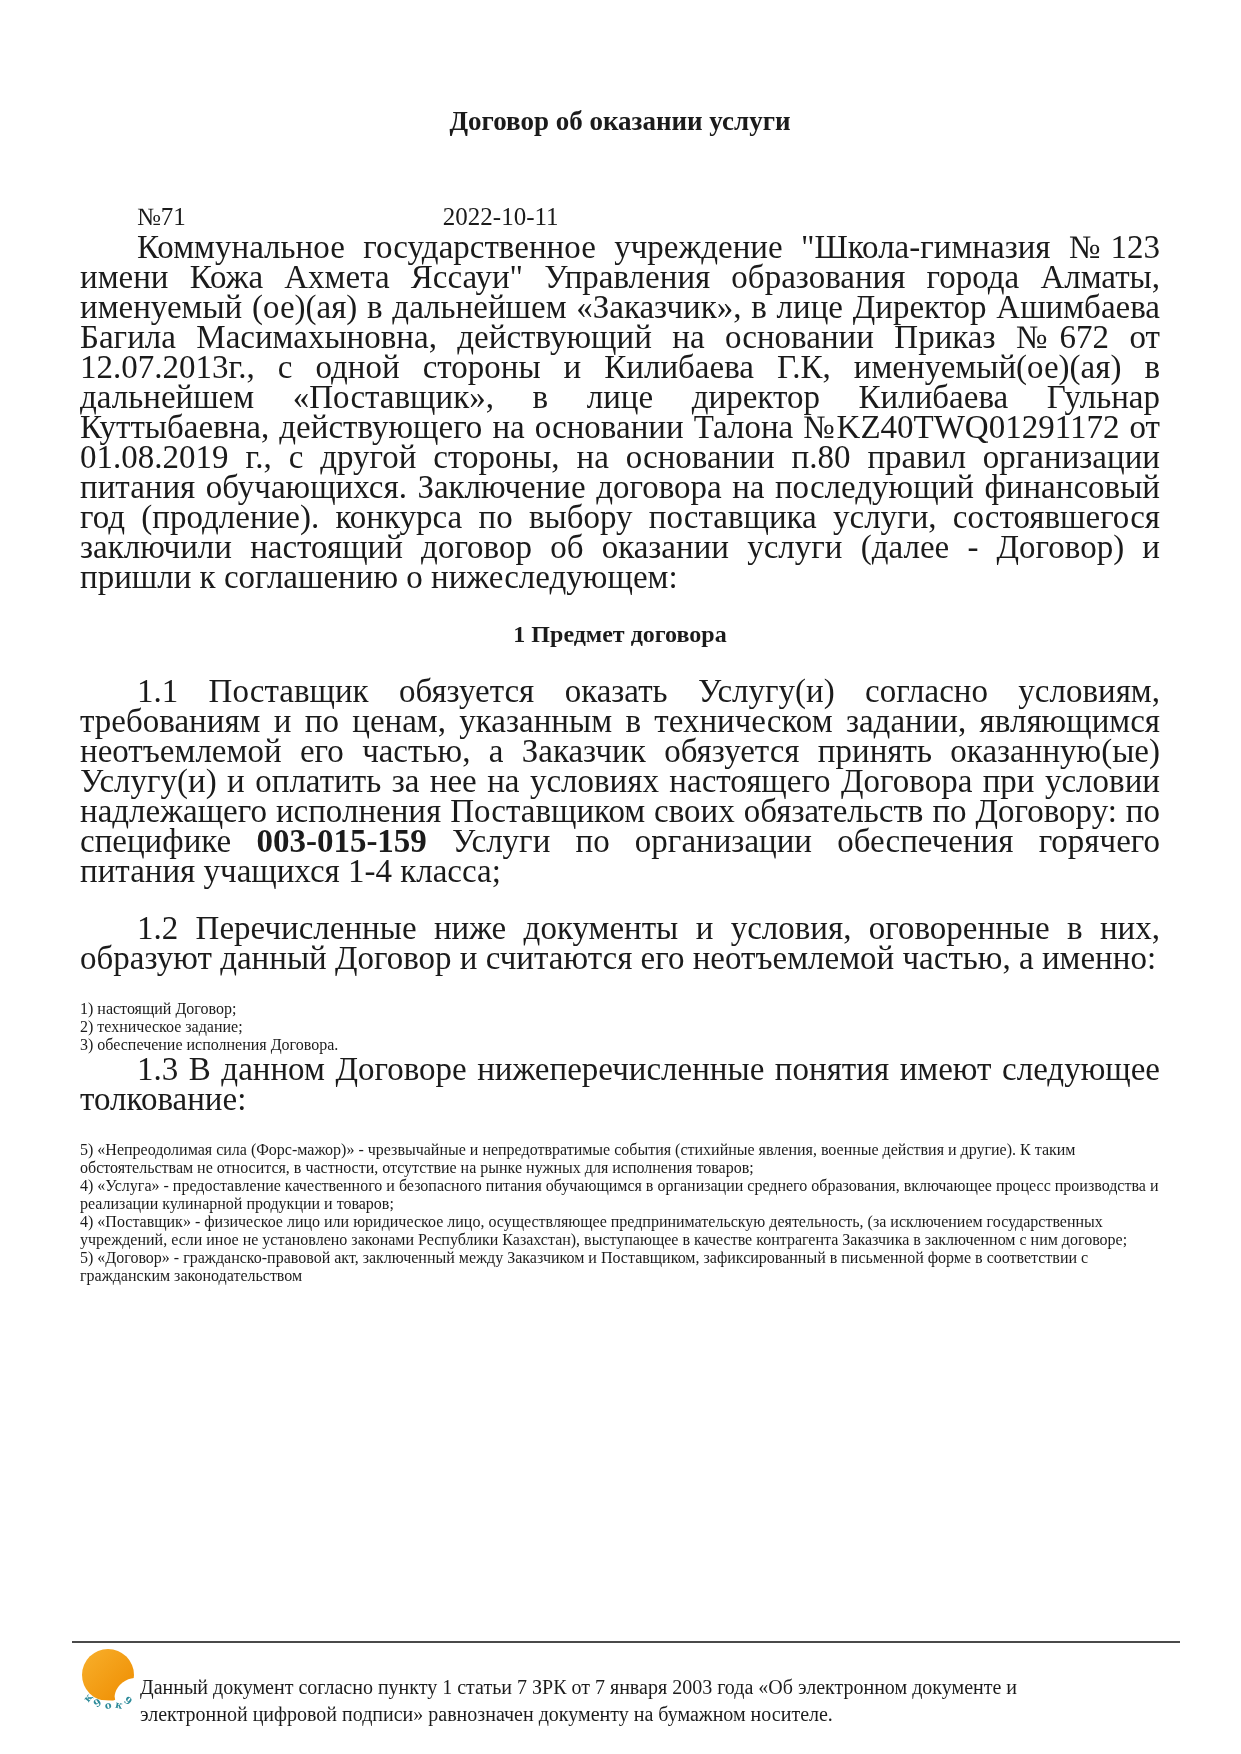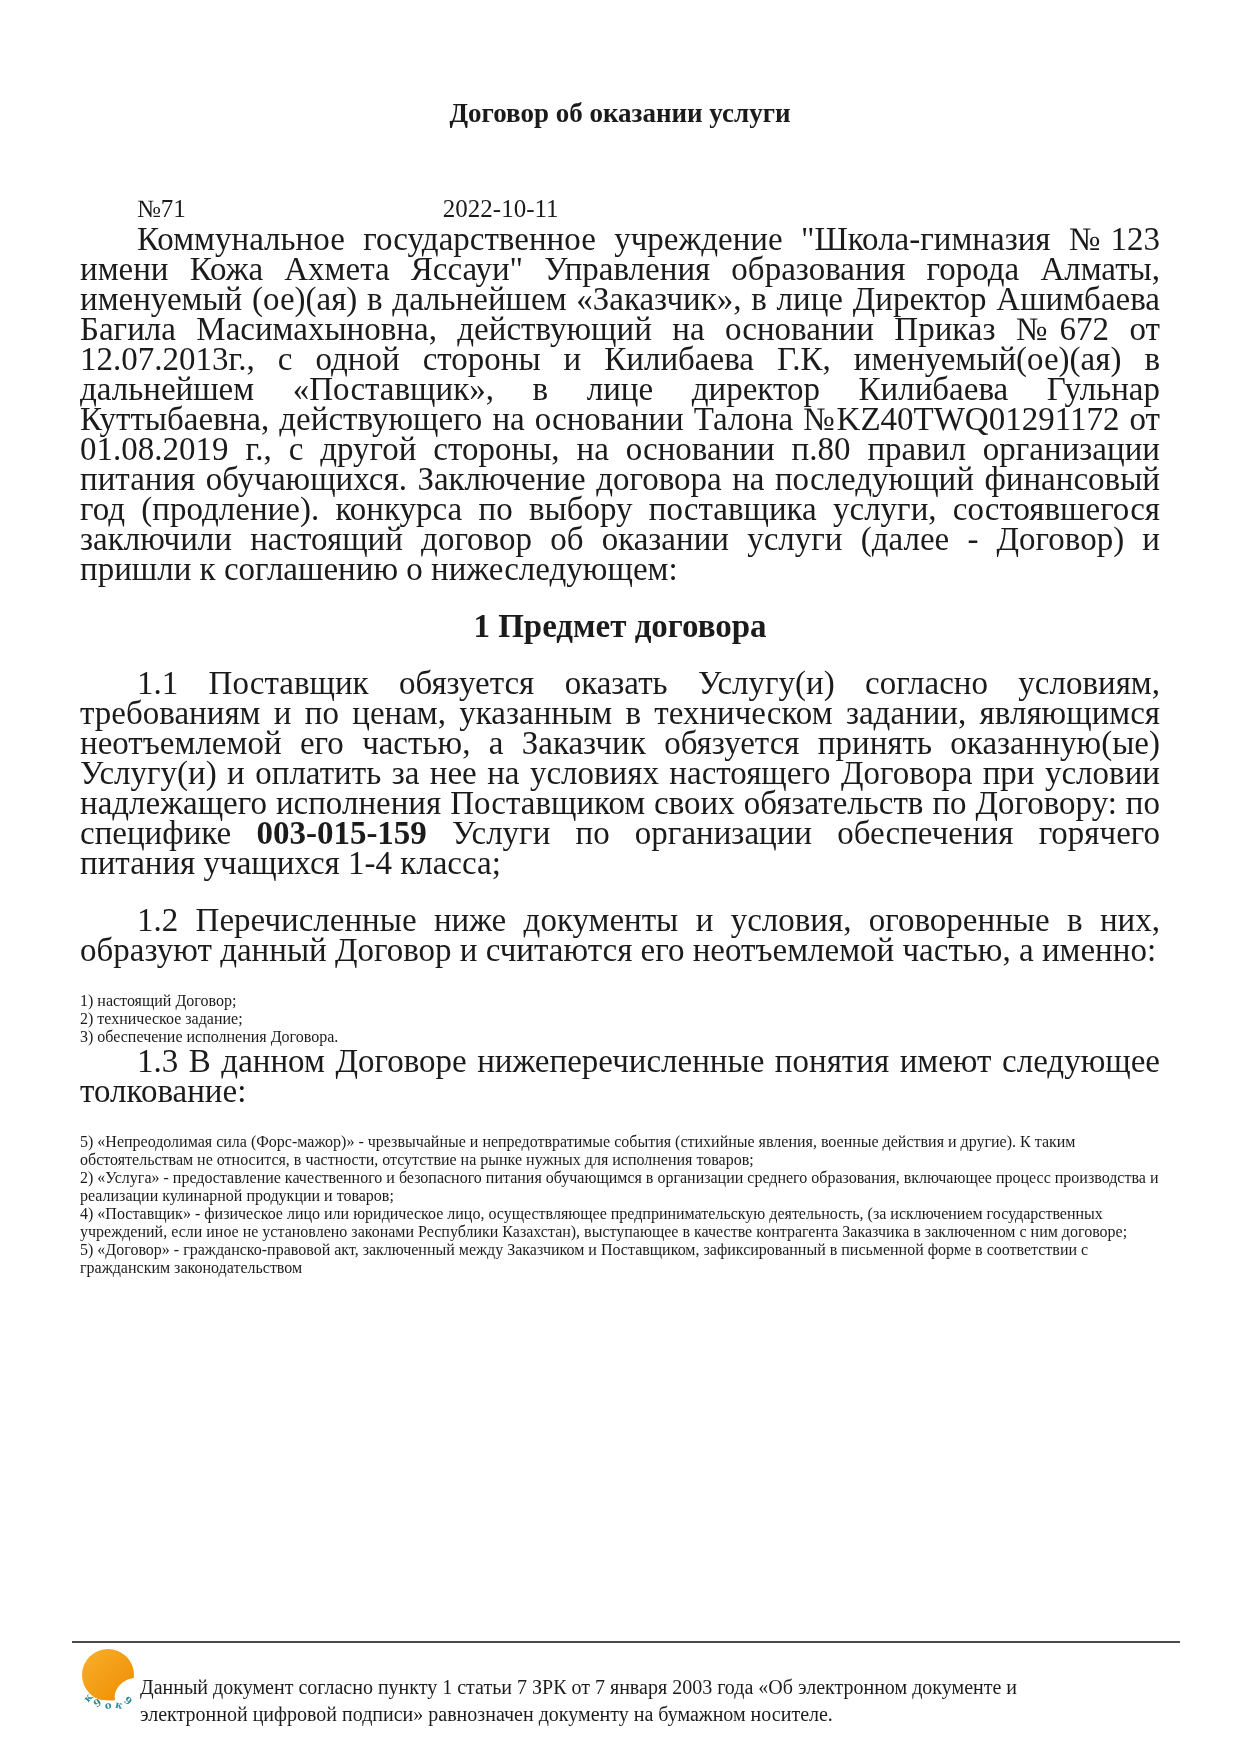--- a/index.html
+++ b/index.html
@@ -12,21 +12,21 @@
     width: 1241px;
     height: 1754px;
     background: #ffffff;
     font-family: "Liberation Serif", "DejaVu Serif", serif;
     color: #1b1b1b;
     overflow: hidden;
   }
   .content {
     position: absolute;
     left: 80px;
-    top: 0;
+    top: 8px;
     width: 1080px;
   }
   .doc-title {
     margin: 96px 0 0 0;
     text-align: center;
     font-size: 27px;
     font-weight: bold;
     line-height: 34px;
   }
   .meta-row {
@@ -39,21 +39,21 @@
   .meta-row .date { margin-left: 257px; }
   p.body-par {
     font-size: 33px;
     line-height: 30px;
     text-align: justify;
     text-indent: 57px;
     margin: 0 0 27px 0;
   }
   .first-par { margin-top: 32px; }
   .section-heading {
-    font-size: 33px;
+    font-size: 24px;
     line-height: 30px;
     font-weight: bold;
     text-align: center;
     margin: 12px 0 27px 0;
   }
   .bold { font-weight: bold; }
   ul.plain-list {
     list-style: none;
     margin: 0;
     padding: 0;
@@ -116,21 +116,21 @@
     <ul class="plain-list">
       <li class="body-par">1) настоящий Договор;</li>
       <li class="body-par">2) техническое задание;</li>
       <li class="body-par">3) обеспечение исполнения Договора.</li>
     </ul>
 
     <p class="body-par">1.3 В данном Договоре нижеперечисленные понятия имеют следующее толкование:</p>
 
     <ul class="plain-list">
       <li class="body-par">5) «Непреодолимая сила (Форс-мажор)» - чрезвычайные и непредотвратимые события (стихийные явления, военные действия и другие). К таким обстоятельствам не относится, в частности, отсутствие на рынке нужных для исполнения товаров;</li>
-      <li class="body-par">2) «Услуга» - предоставление качественного и безопасного питания обучающимся в организации среднего образования, включающее процесс производства и реализации кулинарной продукции и товаров;</li>
+      <li class="body-par">4) «Услуга» - предоставление качественного и безопасного питания обучающимся в организации среднего образования, включающее процесс производства и реализации кулинарной продукции и товаров;</li>
       <li class="body-par">4) «Поставщик» - физическое лицо или юридическое лицо, осуществляющее предпринимательскую деятельность, (за исключением государственных учреждений, если иное не установлено законами Республики Казахстан), выступающее в качестве контрагента Заказчика в заключенном с ним договоре;</li>
       <li class="body-par">5) «Договор» - гражданско-правовой акт, заключенный между Заказчиком и Поставщиком, зафиксированный в письменной форме в соответствии с гражданским законодательством</li>
     </ul>
 
   </div>
 
   <div class="footer">
     <div class="footer-rule"></div>
 
     <svg class="stamp" viewBox="0 0 64 66" xmlns="http://www.w3.org/2000/svg" aria-hidden="true">

